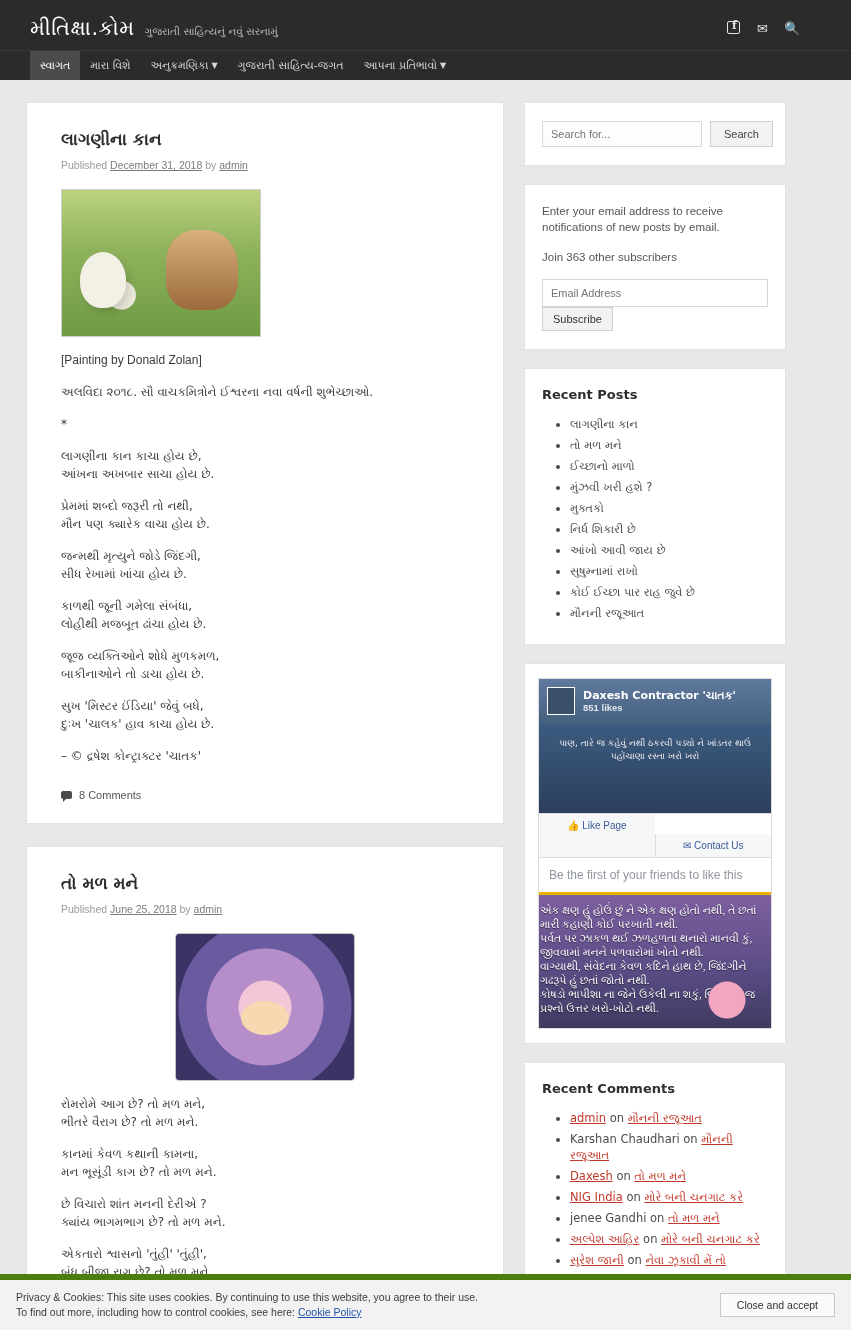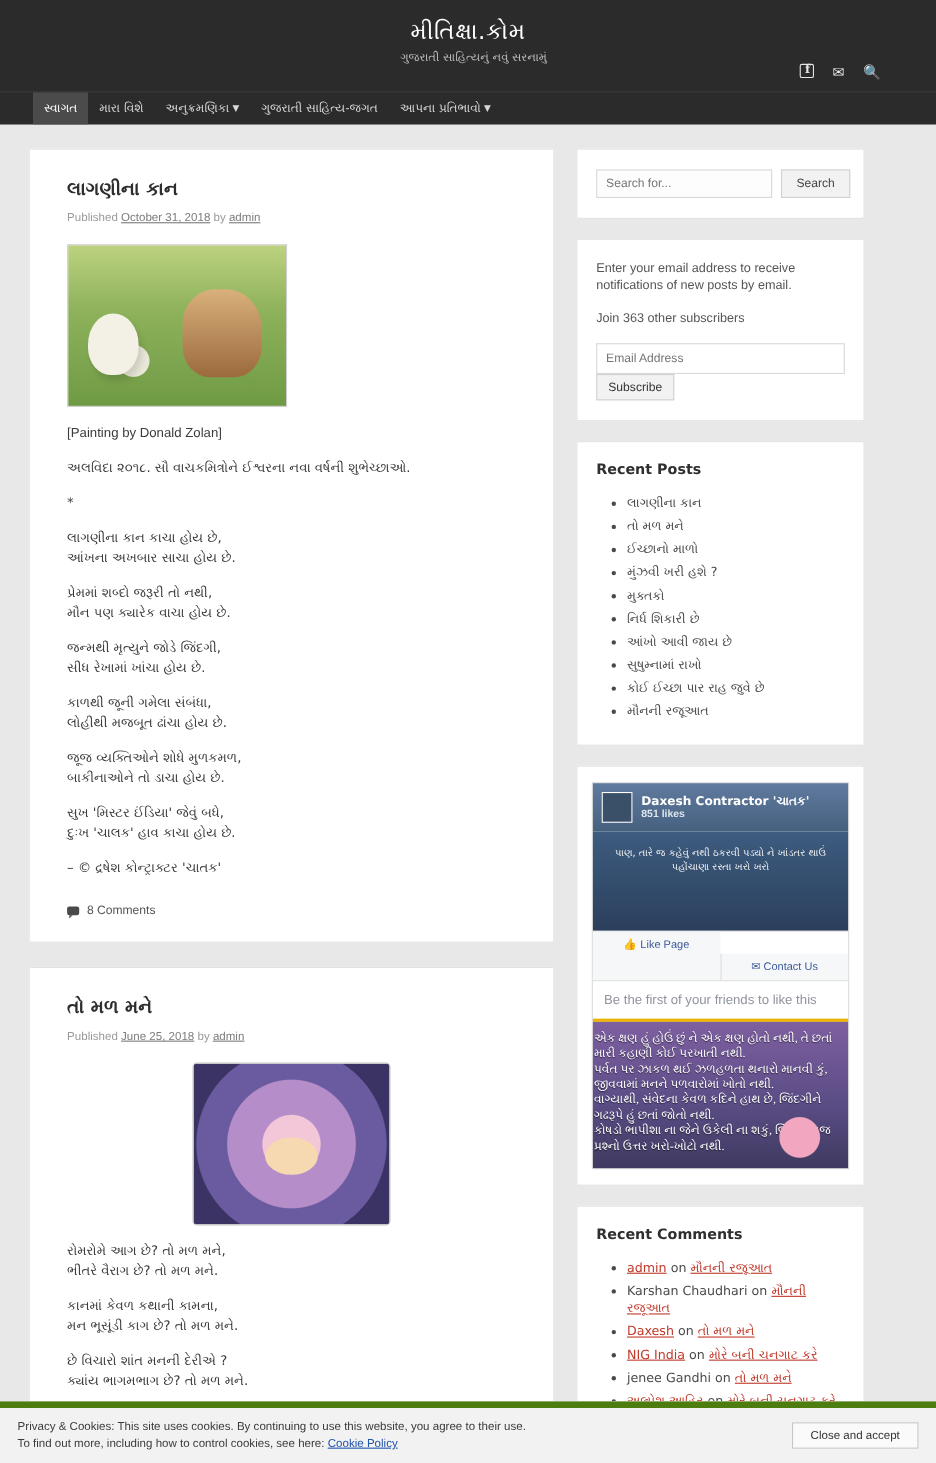--- a/index.html
+++ b/index.html
@@ -17,21 +17,20 @@
   .site-header {
     background: #2b2b2b;
     color: #fff;
     padding: 0;
     position: relative;
   }
   .header-inner {
     padding: 16px 30px 10px 30px;
     display: flex;
     align-items: center;
-    flex-direction: column;
   }
   .site-title {
     font-size: 21px;
     color: #fff;
     font-family: "DejaVu Sans", sans-serif;
     letter-spacing: .5px;
   }
   .site-tagline {
     font-size: 10.5px;
     color: #bdbdbd;
@@ -416,21 +415,21 @@
 </div>
 
 <div class="page-wrap">
 
   <div class="content-col">
 
     <div class="post">
       <h1 class="post-title">લાગણીના કાન</h1>
       <div class="post-meta">
         <span>Published</span>
-        <a href="#">October 31, 2018</a>
+        <a href="#">December 31, 2018</a>
         <span>by</span>
         <a href="#">admin</a>
       </div>
       <div class="post-image-wrap">
         <div class="painting-1"></div>
       </div>
       <div class="post-body">
         <p class="latin">[Painting by Donald Zolan]</p>
         <p>અલવિદા ૨૦૧૮. સૌ વાચકમિત્રોને ઈશ્વરના નવા વર્ષની શુભેચ્છાઓ.</p>
         <p>*</p>

